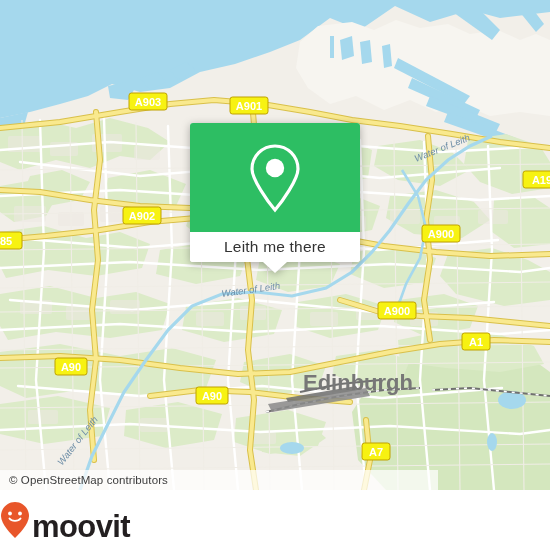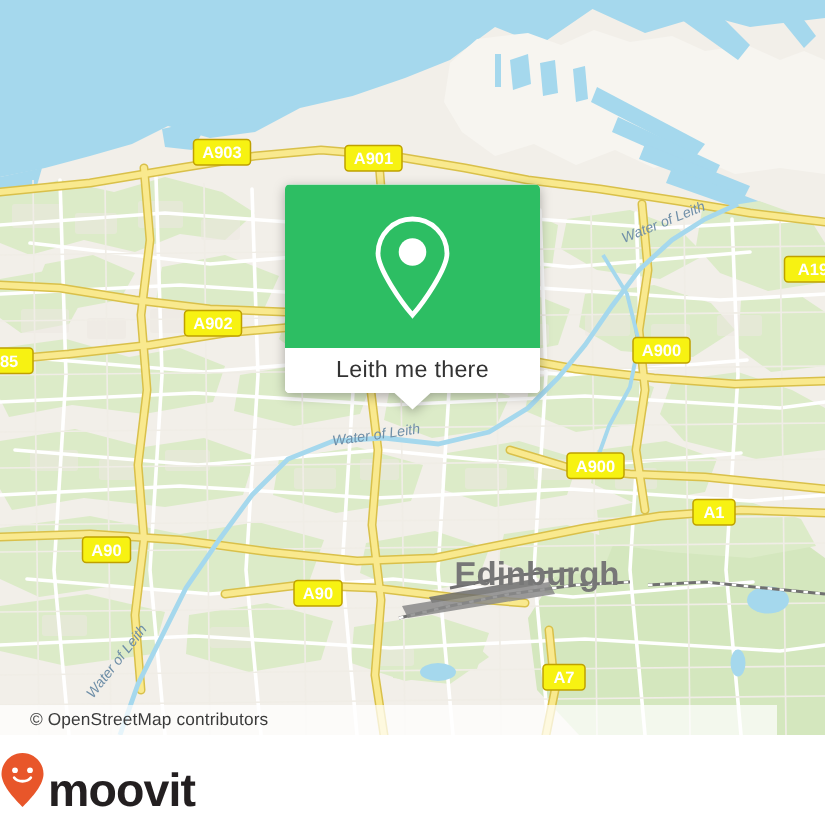--- a/index.html
+++ b/index.html
@@ -25,25 +25,25 @@
     width: 550px; height: 490px;
     overflow: hidden;
     background: #F2EFE9;
   }
   #map svg { display: block; }
 
   
   #attribution {
     position: absolute;
     left: 0; top: 470px;
-    width: 518px; height: 20px;
+    width: 438px; height: 20px;
     background: rgba(255,255,255,0.72);
     display: flex;
     align-items: center;
-    padding-left: 20px;
+    padding-left: 9px;
     font-size: 11.5px;
     color: #3b3b3b;
     letter-spacing: 0.1px;
     z-index: 40;
   }
 
   
   #callout {
     position: absolute;
     left: 190px;

